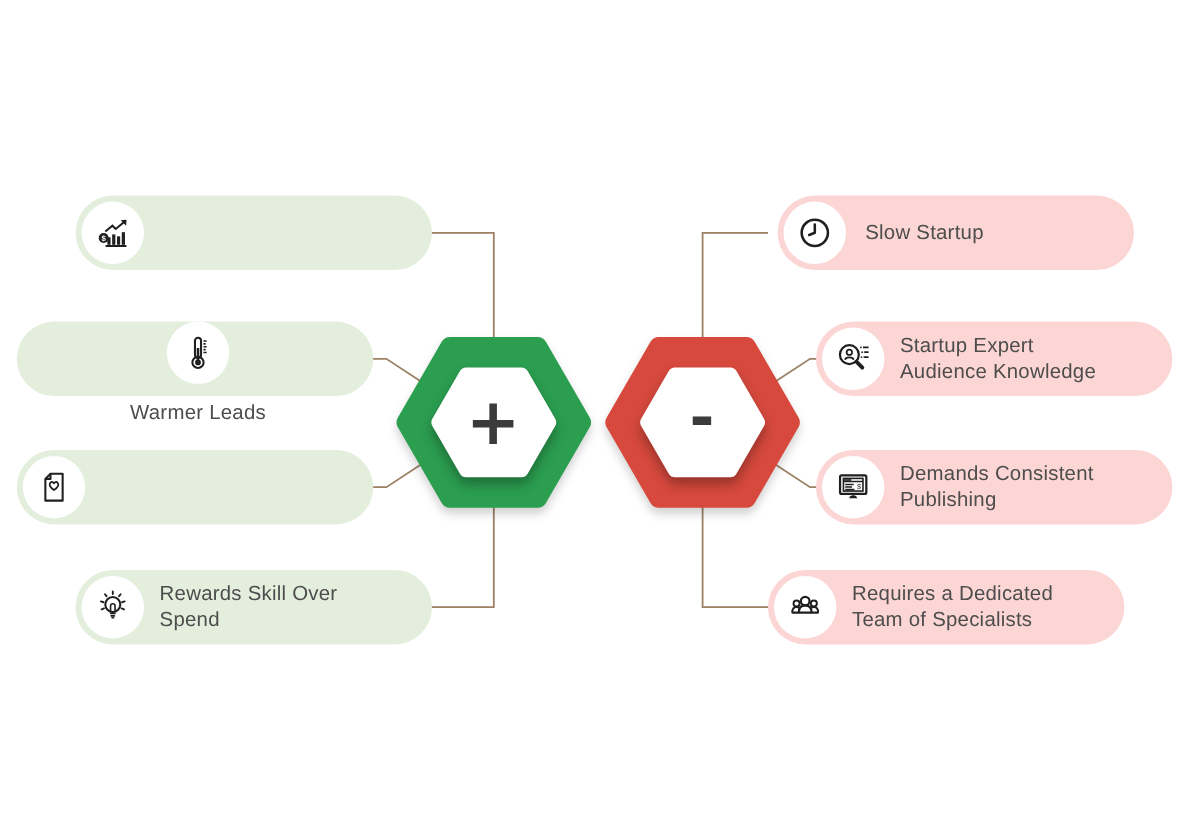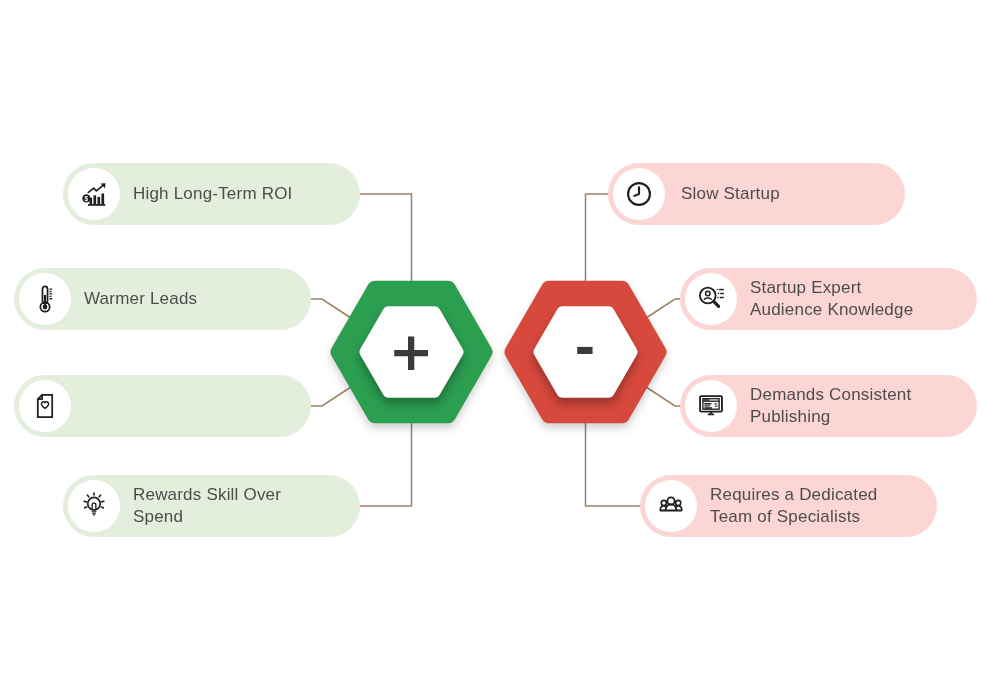--- a/index.html
+++ b/index.html
@@ -25,24 +25,24 @@
     font-size:17px;color:var(--text);line-height:1.28;white-space:pre-line;letter-spacing:.2px;
   }
   .sign{
     position:absolute;z-index:3;width:70px;height:70px;
     display:flex;align-items:center;justify-content:center;
     font-family:"DejaVu Sans",sans-serif;font-weight:700;color:var(--sign);
   }
   .sign.plus{left:376px;top:316px;font-size:54px;}
   .sign.minus{left:550px;top:313px;font-size:50px;}
   .p1{left:63px;top:163px;}
-  .p2{left:14px;top:268px;}
+  .p2{left:14px;top:268px;flex-direction:column;}
   .p3{left:14px;top:375px;}
   .p4{left:63px;top:475px;}
-  .c1{left:608px;top:163px;gap:16px;}
+  .c1{left:648px;top:163px;gap:16px;}
   .c2{left:680px;top:268px;}
   .c3{left:680px;top:375px;}
   .c4{left:640px;top:475px;}
   .icon{stroke:var(--icon_stroke);}
 </style>
 </head>
 <body>
 
 <div class="canvas">
 
@@ -77,21 +77,20 @@
         <rect x="11.6" y="13" width="2" height="6.5" fill="var(--icon_stroke)" stroke="none"></rect>
         <rect x="14.6" y="14.2" width="2" height="5.3" fill="var(--icon_stroke)" stroke="none"></rect>
         <rect x="17.6" y="11.6" width="2" height="7.9" fill="var(--icon_stroke)" stroke="none"></rect>
         <path d="M7.5,20.2 H20.5"></path>
         <path d="M7.3,11.2 L11.8,7.6 L13.8,9.6 L19.3,5.1"></path>
         <path d="M16.9,4.1 L20.6,3.9 L20.3,7.6 Z" fill="var(--icon_stroke)" stroke="none"></path>
         <circle cx="6.3" cy="15.3" r="3.1" fill="var(--icon_stroke)" stroke="none"></circle>
         <text x="6.3" y="17" font-size="4.8" fill="#ffffff" text-anchor="middle" font-weight="bold" font-family="Liberation Sans, sans-serif" stroke="none">$</text>
       </svg>
     </span>
-    <span class="pill-label">High Long-Term ROI</span>
   </div>
 
   <div class="pill pro p2">
     <span class="icon-circle">
       <svg class="icon" width="32" height="32" viewBox="0 0 24 24" fill="none" stroke-width="1.3">
         <rect x="10.1" y="2.6" width="3.8" height="12.6" rx="1.9"></rect>
         <circle cx="12" cy="18" r="3.5"></circle>
         <circle cx="12" cy="18" r="1.8" fill="var(--icon_stroke)" stroke="none"></circle>
         <rect x="11.2" y="9" width="1.6" height="8" fill="var(--icon_stroke)" stroke="none"></rect>
         <path d="M15.4,4.6 h2 M15.4,6.4 h1.4 M15.4,8.2 h2 M15.4,10 h1.4 M15.4,11.8 h2" stroke-width="1"></path>

